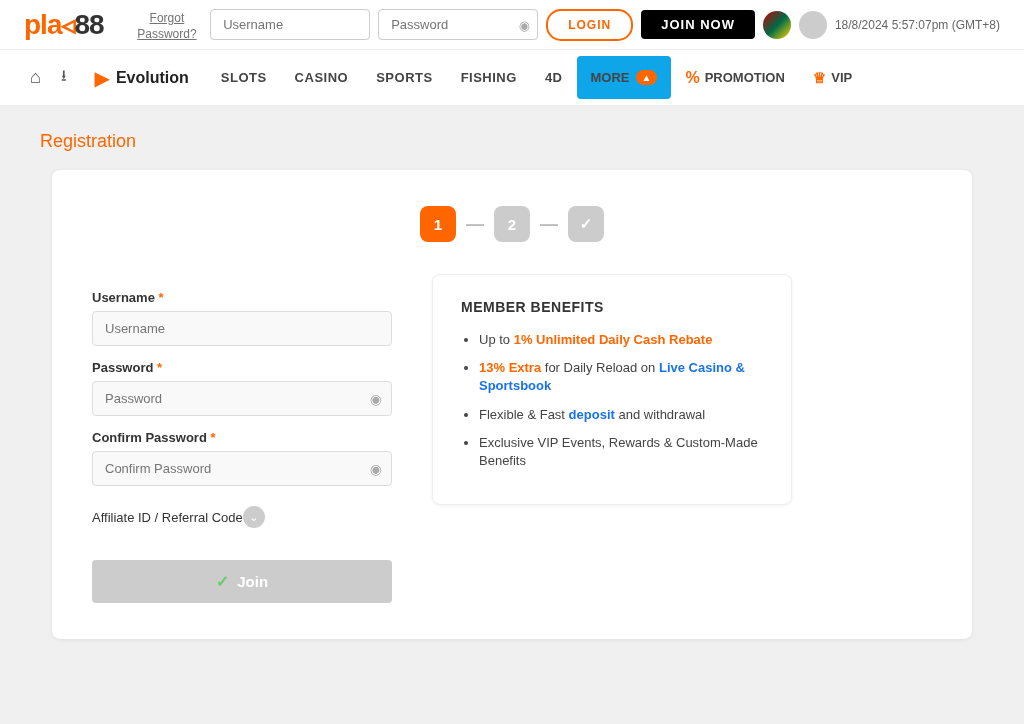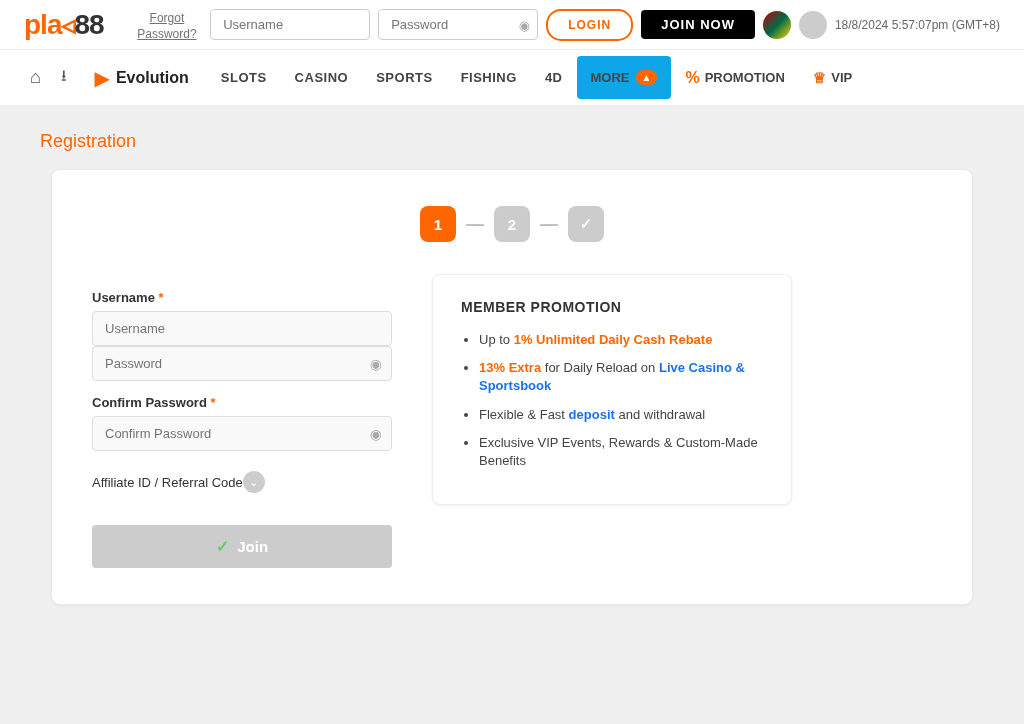--- a/index.html
+++ b/index.html
@@ -430,20 +430,23 @@
     </div>
 
     <div class="reg-body">
 
       <div class="reg-form">
         <div class="field-label">
           <span>Username</span> <span class="required-star">*</span>
         </div>
         <input class="field-input" type="text" placeholder="Username" style="">
 
+        <div class="field-label" style="margin-top:14px;">
+          <span>Password</span> <span class="required-star">*</span>
+        </div>
         <div class="field-input-wrap">
           <input type="password" placeholder="Password" style="">
           <span class="field-eye">◉</span>
         </div>
 
         <div class="field-label" style="margin-top:14px;">
           <span>Confirm Password</span> <span class="required-star">*</span>
         </div>
         <div class="field-input-wrap">
           <input type="password" placeholder="Confirm Password" style="">
@@ -455,21 +458,21 @@
           <div class="chevron-down">⌄</div>
         </div>
 
         <button class="btn-join-form">
           <span class="join-check">✓</span>
           <span>Join</span>
         </button>
       </div>
 
       <div class="member-benefits">
-        <div class="benefits-title">MEMBER PROMOTION</div>
+        <div class="benefits-title">MEMBER BENEFITS</div>
         <ul class="benefits-list">
           <li>Up to <span class="highlight-orange">1% Unlimited Daily Cash Rebate</span></li>
           <li><span class="highlight-orange">13% Extra</span> for Daily Reload on <span class="highlight-blue">Live Casino &amp; Sportsbook</span></li>
           <li>Flexible &amp; Fast <span class="highlight-blue">deposit</span> and withdrawal</li>
           <li>Exclusive VIP Events, Rewards &amp; Custom-Made Benefits</li>
         </ul>
       </div>
     </div>
   </div>
 </div>

